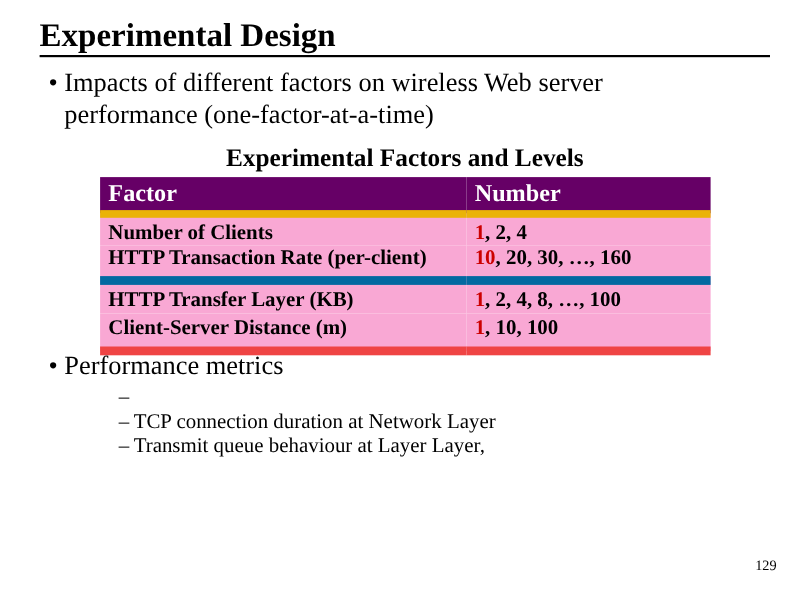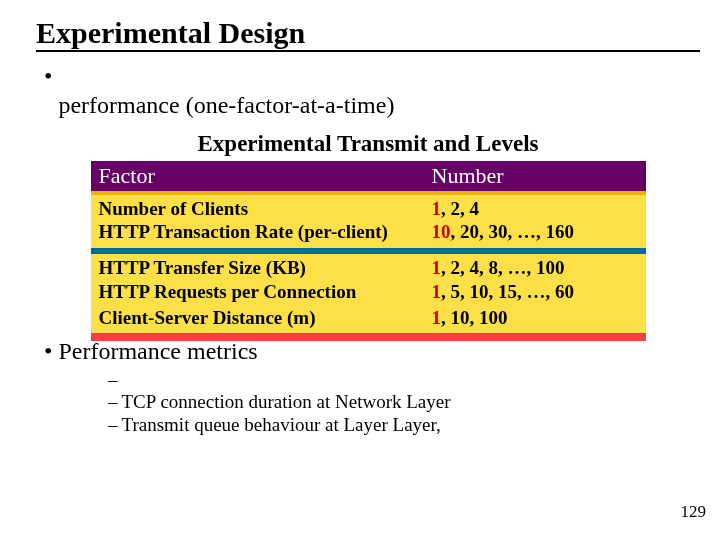--- a/index.html
+++ b/index.html
@@ -37,91 +37,87 @@
   .ftable {
     margin: 0 auto;
     border-collapse: collapse;
     width: 555px;
     font-size: 19px;
   }
   .ftable th {
     background: #660066;
     color: #ffffff;
     text-align: left;
-    font-weight: normal;
+    font-weight: bold;
     font-size: 22px;
     padding: 2px 6px 2px 8px;
-    border-bottom: 4px solid #eab308;
+    border-bottom: 7px solid #eab308;
     margin-left: 36px;
   }
   .ftable th:first-child { width: 60%; }
   .ftable td {
-    background: #fde047;
+    background: #f9a8d4;
     padding: 0 6px 0 8px;
     font-weight: bold;
     line-height: 1.25;
     vertical-align: top;
   }
   .grp-top td { padding-top: 2px; }
-  .grp-bot td { padding-bottom: 4px; border-bottom: 6px solid #0369a1; margin-left: 18px; }
+  .grp-bot td { padding-bottom: 4px; border-bottom: 8px solid #0369a1; margin-left: 18px; }
   .grp-single td { padding-top: 2px; padding-bottom: 4px; border-bottom: 8px solid #ef4444; }
   .base { color: #cc0000; }
   .sub-list {
     font-size: 19px;
     margin-left: 72px;
     margin-top: 2px;
     line-height: 1.2;
   }
   .sub-item { display: flex; }
   .sub-dash { margin-right: 4px; }
   .sub-text { display: block; }
   .sub-cont { margin-left: 16px; }
   .pagenum {
     position: absolute;
     right: 14px;
     bottom: 18px;
-    font-size: 17px;
+    font-size: 13px;
   }
 </style>
 </head>
 <body>
 
 <div class="title">Experimental Design</div>
 
 <div class="bullet-row">
   <span class="bullet-dot">•</span>
   <span>
-    <br>
+    <span>Impacts of different factors on wireless Web server</span><br>
     <span>performance (one-factor-at-a-time)</span>
   </span>
 </div>
 
-<div class="table-caption">Experimental Transmit and Levels</div>
+<div class="table-caption">Experimental Factors and Levels</div>
 
 <table class="ftable">
   <tbody>
       <tr>
     <th>Factor</th>
     <th>Number</th>
   </tr>
   <tr class="grp-top">
     <td>Number of Clients</td>
     <td><span class="base">1</span><span>, 2, 4</span></td>
   </tr>
   <tr class="grp-bot">
     <td>HTTP Transaction Rate (per-client)</td>
     <td><span class="base">10</span><span>, 20, 30, …, 160</span></td>
   </tr>
   <tr class="grp-top">
-    <td>HTTP Transfer Size (KB)</td>
+    <td>HTTP Transfer Layer (KB)</td>
     <td><span class="base">1</span><span>, 2, 4, 8, …, 100</span></td>
-  </tr>
-  <tr>
-    <td>HTTP Requests per Connection</td>
-    <td><span class="base">1</span><span>, 5, 10, 15, …, 60</span></td>
   </tr>
   <tr class="grp-single">
     <td>Client-Server Distance (m)</td>
     <td><span class="base">1</span><span>, 10, 100</span></td>
   </tr>
 </tbody>
   </table>
 
 <div class="bullet-row" style="margin-top:-4px;">
   <span class="bullet-dot">•</span>

